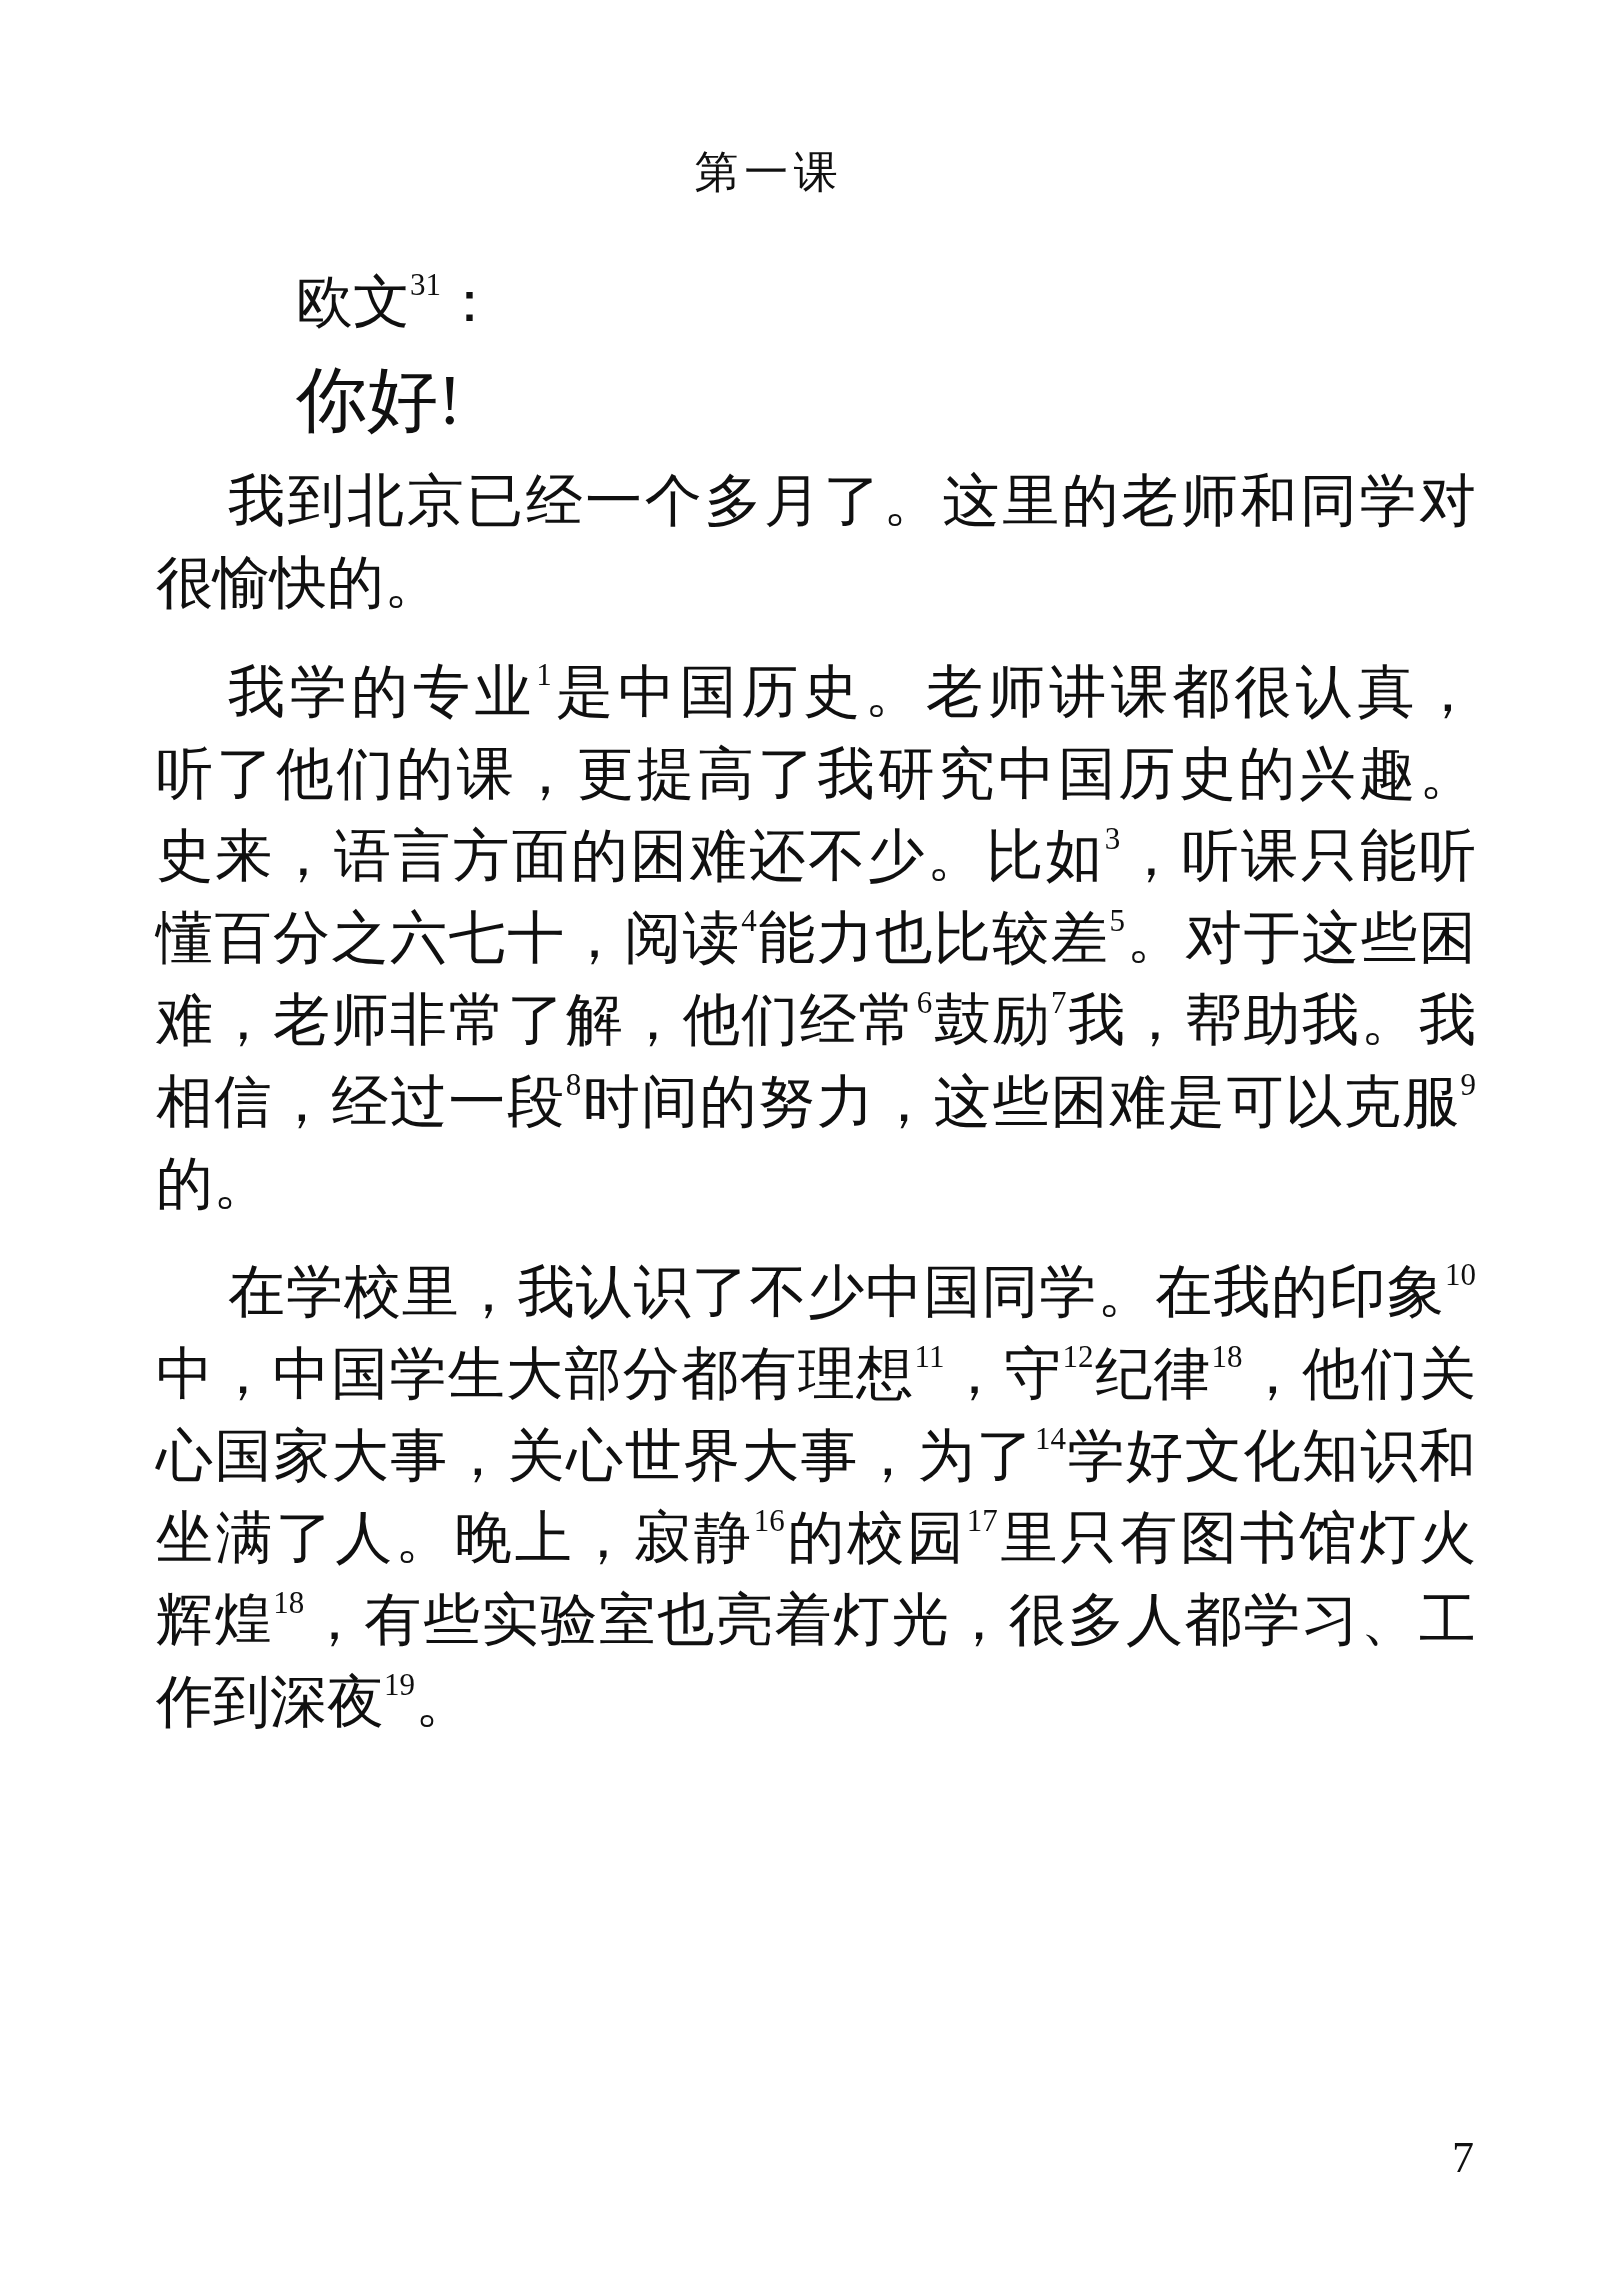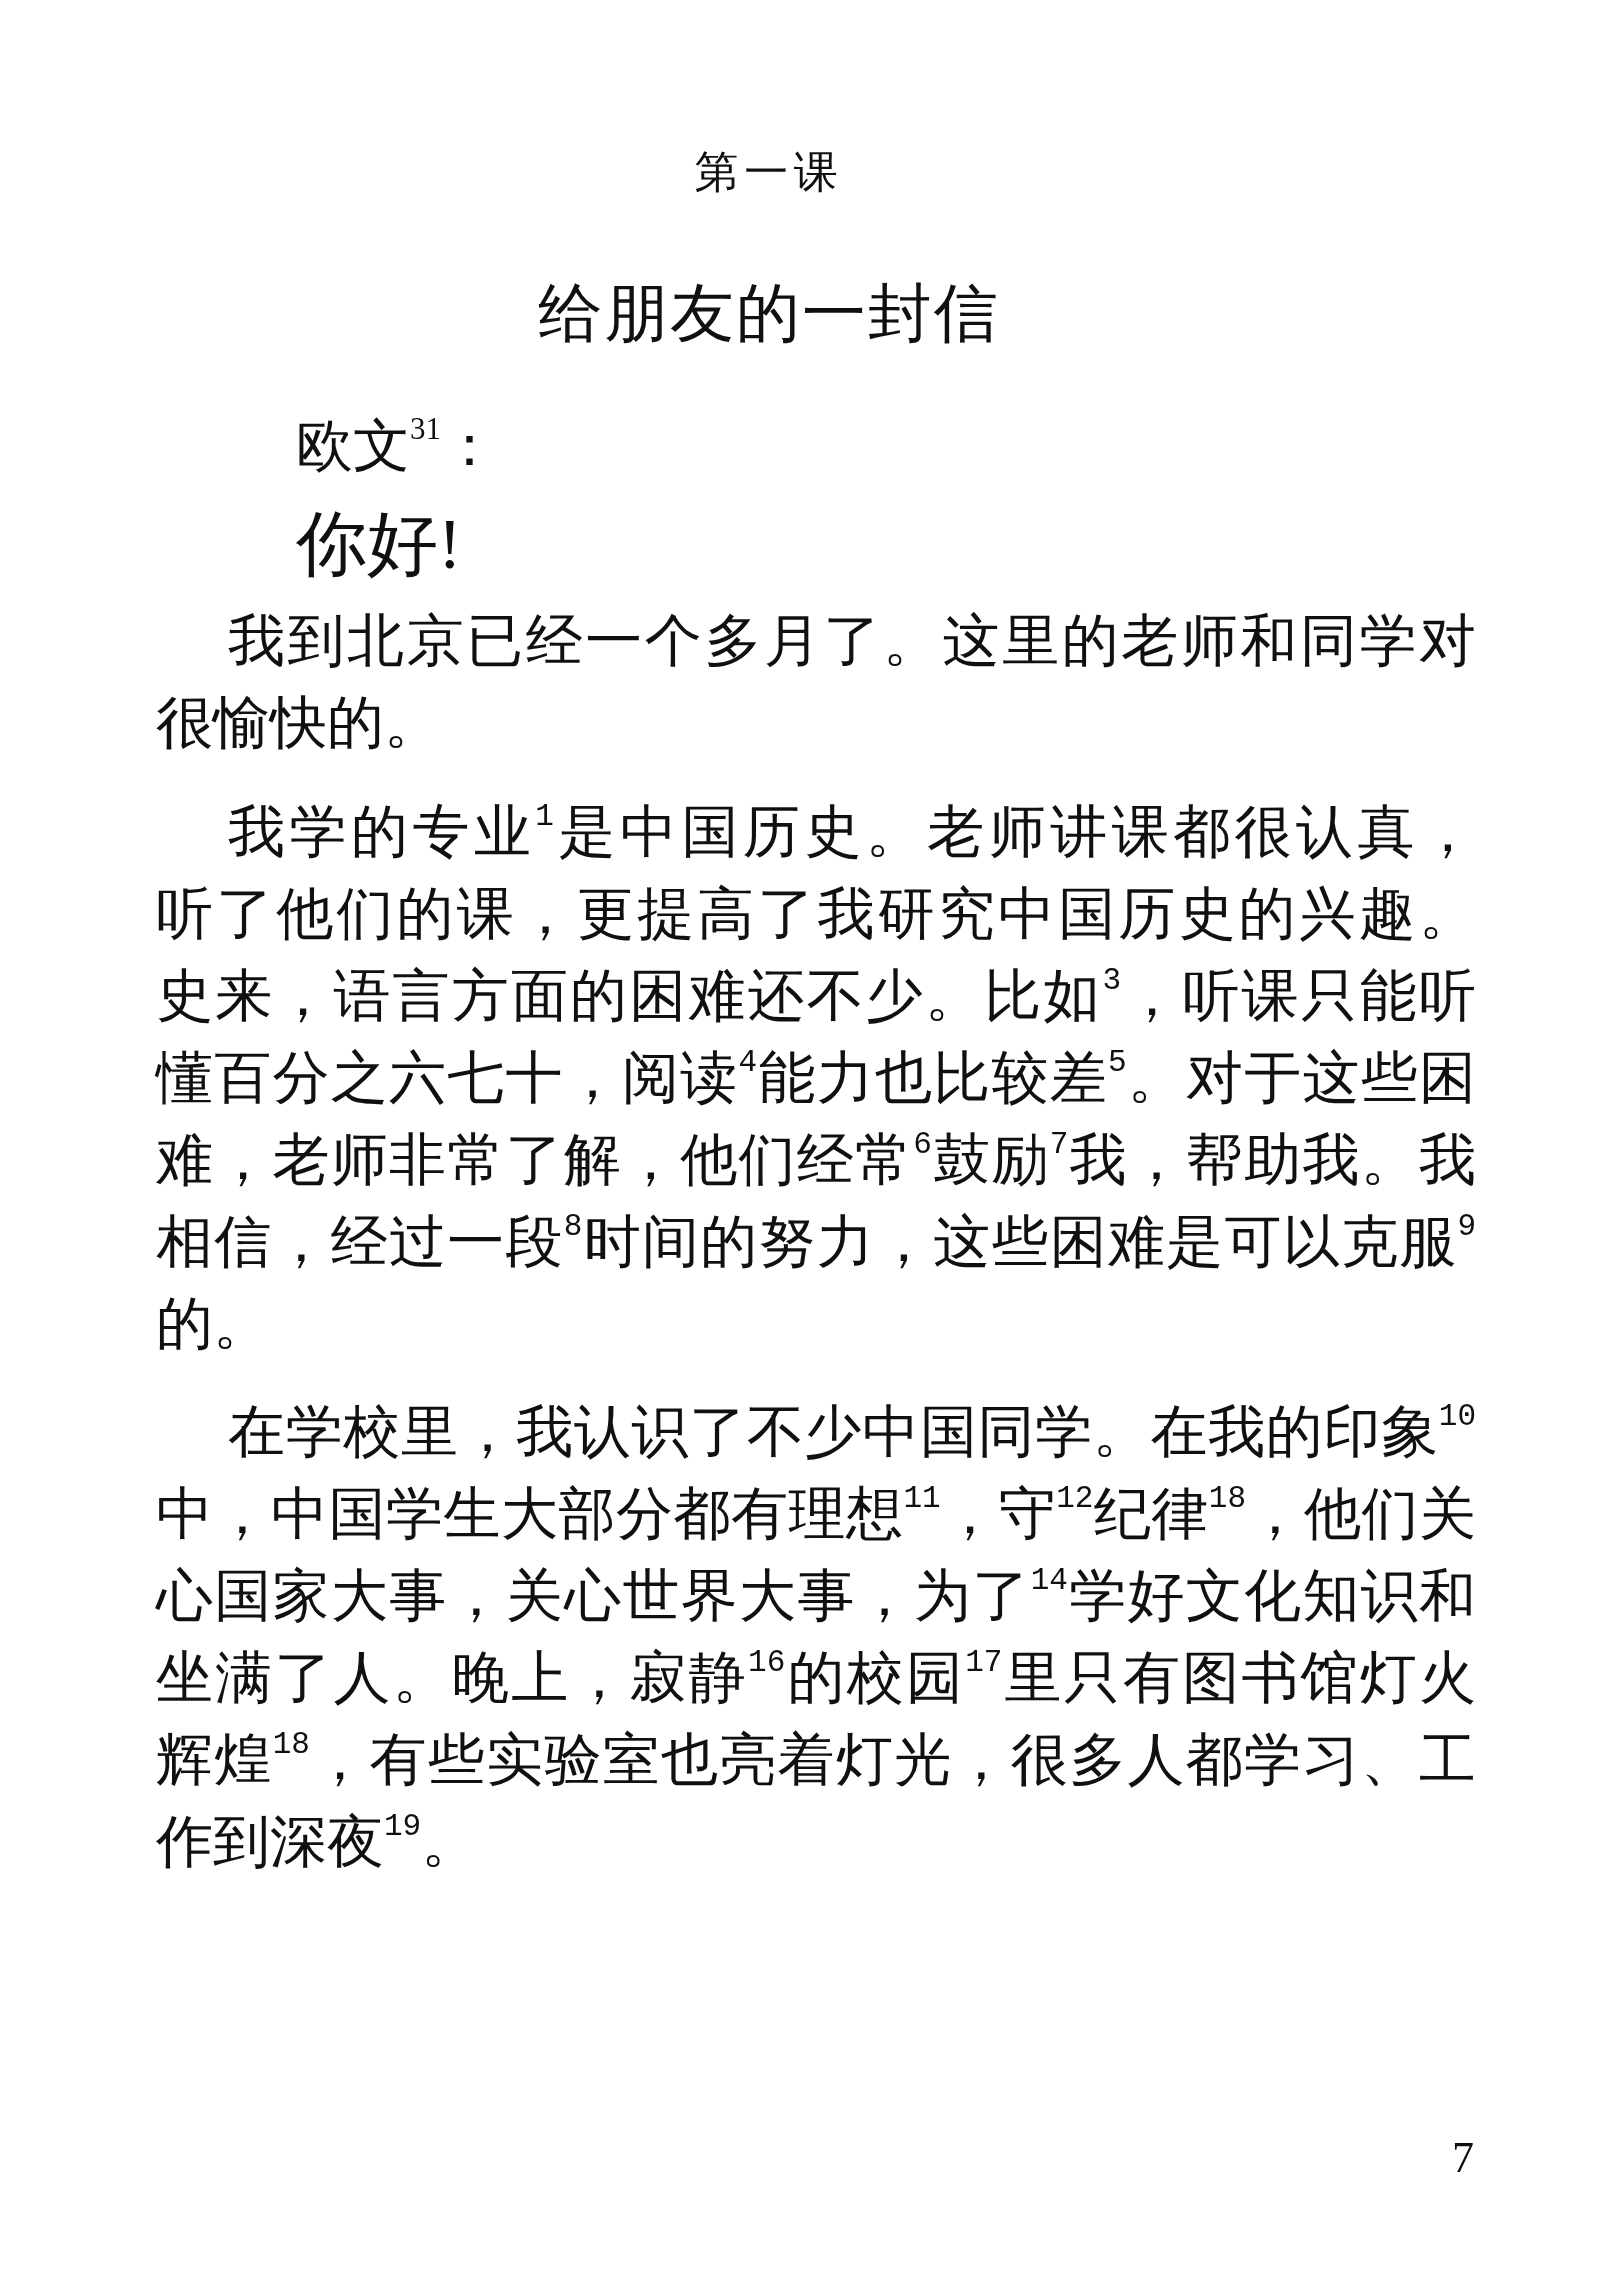--- a/index.html
+++ b/index.html
@@ -40,21 +40,21 @@
     font-size: 57px;
     line-height: 82px;
     padding-left: 140px;
   }
   .greeting {
     margin-top: 16px;
     font-size: 71px;
     line-height: 82px;
     padding-left: 140px;
   }
-  .letter-body { margin-top: 19px; font-family: Liberation Mono, monospace; }
+  .letter-body { margin-top: 19px; }
   .paragraph {
     margin: 0;
     margin-top: 26.5px;
     font-size: 57px;
   }
   .letter-body .paragraph:first-child { margin-top: 18px; }
   .line {
     line-height: 82px;
     height: 82px;
     white-space: nowrap;
@@ -78,21 +78,20 @@
     font-size: 44px;
     line-height: 49px;
   }
 </style>
 </head>
 <body>
 
 <div class="page">
   <div class="content">
     <div class="lesson-label">第一课</div>
-    <h1 class="main-title">给朋友的一封信</h1>
     <div class="salutation">欧文<sup class="fnref">31</sup>：</div>
     <div class="greeting">你好!</div>
     <div class="letter-body">
         <div class="paragraph">
           <div class="line first fill">我到北京已经一个多月了。这里的老师和同学对</div>
           <div class="line">很愉快的。</div>
         </div>
         <div class="paragraph">
           <div class="line first fill">我学的专业<sup class="fnref">1</sup>是中国历史。老师讲课都很认真，</div>
           <div class="line fill">听了他们的课，更提高了我研究中国历史的兴趣。</div>

